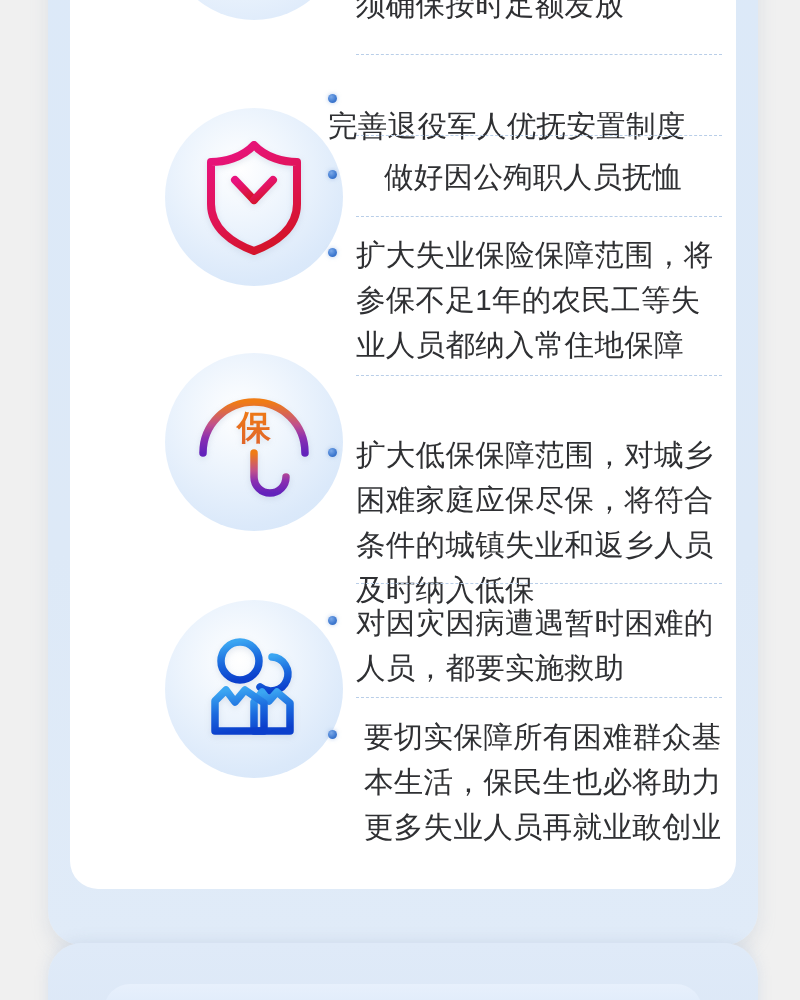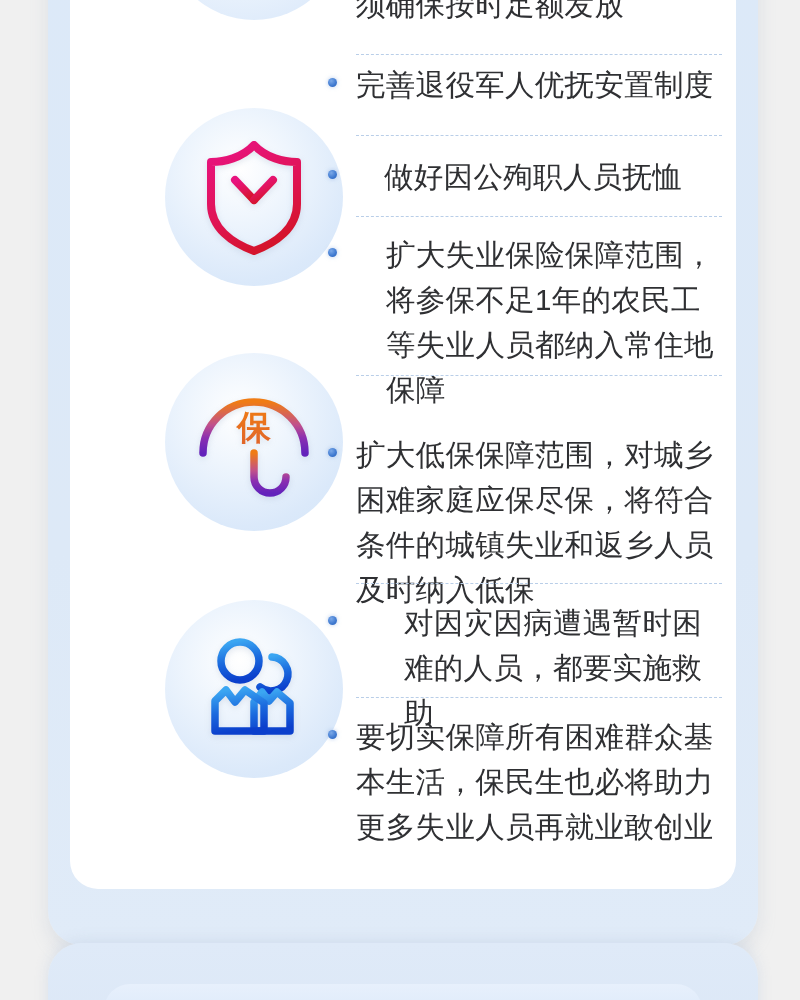--- a/index.html
+++ b/index.html
@@ -257,56 +257,56 @@
 
         <div class="text-col">
 
           <div class="bullet-item noDot" style="top:22px;">
             <span class="bullet-dot"></span>
             <span class="bullet-text">须确保按时足额发放</span>
           </div>
 
           <div class="divider" style="top:94px;"></div>
 
-          <div class="bullet-item" style="top:102px;">
+          <div class="bullet-item" style="top:118px;flex-direction:column;">
             <span class="bullet-dot"></span>
             <span class="bullet-text">完善退役军人优抚安置制度</span>
           </div>
 
           <div class="divider" style="top:175px;"></div>
 
           <div class="bullet-item" style="top:194px;gap:28px;">
             <span class="bullet-dot"></span>
             <span class="bullet-text">做好因公殉职人员抚恤</span>
           </div>
 
           <div class="divider" style="top:256px;"></div>
 
-          <div class="bullet-item" style="top:272px;gap:30px;">
+          <div class="bullet-item" style="top:272px;">
             <span class="bullet-dot"></span>
             <span class="bullet-text">扩大失业保险保障范围，将参保不足1年的农民工等失业人员都纳入常住地保障</span>
           </div>
 
           <div class="divider" style="top:415px;"></div>
 
           <div class="bullet-item" style="top:432px;margin-top:40px;">
             <span class="bullet-dot"></span>
             <span class="bullet-text">扩大低保保障范围，对城乡困难家庭应保尽保，将符合条件的城镇失业和返乡人员及时纳入低保</span>
           </div>
 
           <div class="divider" style="top:623px;"></div>
 
-          <div class="bullet-item" style="top:640px;gap:48px;">
+          <div class="bullet-item" style="top:640px;">
             <span class="bullet-dot"></span>
             <span class="bullet-text">对因灾因病遭遇暂时困难的人员，都要实施救助</span>
           </div>
 
           <div class="divider" style="top:737px;"></div>
 
-          <div class="bullet-item" style="top:754px;">
+          <div class="bullet-item" style="top:754px;gap:8px;">
             <span class="bullet-dot"></span>
             <span class="bullet-text">要切实保障所有困难群众基本生活，保民生也必将助力更多失业人员再就业敢创业</span>
           </div>
 
         </div>
       </div>
     </div>
   </div>
 
   <div id="card-second">

